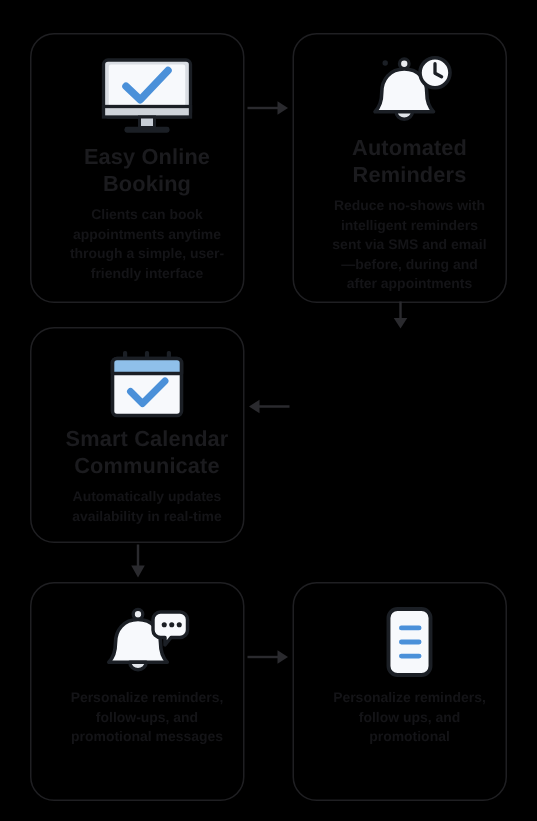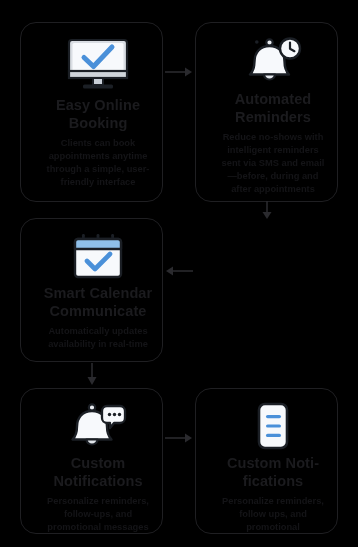--- a/index.html
+++ b/index.html
@@ -125,34 +125,32 @@
       <svg class="ic" width="58" height="52" viewBox="0 0 58 52">
         <circle cx="23" cy="6.5" r="3.2" fill="#e9ecf0" stroke="#1b1f25" stroke-width="2.2"></circle>
         <path d="M23 10 C13.5 10 8 17 8 25.5 C8 32 6 36 3.5 38.5 L42.5 38.5 C40 36 38 32 38 25.5 C38 17 32.5 10 23 10 Z" fill="#f7f9fc" stroke="#1b1f25" stroke-width="2.4" stroke-linejoin="round"></path>
         <path d="M17.5 38.5 a5.5 5 0 0 0 11 0 Z" fill="#e2e6eb" stroke="#1b1f25" stroke-width="2.2" stroke-linejoin="round"></path>
         <path d="M38 5 h13 a5 5 0 0 1 5 5 v7 a5 5 0 0 1 -5 5 h-6 l-4 5 v-5 h-3 a5 5 0 0 1 -5 -5 v-7 a5 5 0 0 1 5 -5 Z" fill="#f7f9fc" stroke="#1b1f25" stroke-width="2.3" stroke-linejoin="round"></path>
         <circle cx="40.5" cy="13.5" r="1.7" fill="#1b1f25"></circle>
         <circle cx="45.5" cy="13.5" r="1.7" fill="#1b1f25"></circle>
         <circle cx="50.5" cy="13.5" r="1.7" fill="#1b1f25"></circle>
       </svg>
     </div>
-    <div class="card-title">Custom Notifications</div>
     <div class="card-desc">Personalize reminders, follow-ups, and promotional messages</div>
   </div>
 
   <div class="card col-right row-3">
     <div class="icon-wrap">
       <svg class="ic" width="44" height="52" viewBox="0 0 44 52">
         <rect x="8" y="3" width="28" height="44" rx="6" fill="#f7f9fc" stroke="#1b1f25" stroke-width="2.6"></rect>
         <rect x="15" y="14" width="15" height="3.2" rx="1.6" fill="#4a90d9"></rect>
         <rect x="15" y="23.4" width="15" height="3.2" rx="1.6" fill="#4a90d9"></rect>
         <rect x="15" y="32.8" width="15" height="3.2" rx="1.6" fill="#4a90d9"></rect>
       </svg>
     </div>
-    <div class="card-title">Custom Noti-fications</div>
     <div class="card-desc">Personalize reminders, follow ups, and promotional</div>
   </div>
 
   <div class="arrow" style="left:164px; top:64px;">
     <svg width="30" height="16" viewBox="0 0 30 16">
       <path d="M1 8 H22" stroke="#2a2a2e" stroke-width="1.6" fill="none"></path>
       <path d="M21 3.5 L28 8 L21 12.5 Z" fill="#2a2a2e"></path>
     </svg>
   </div>
 

